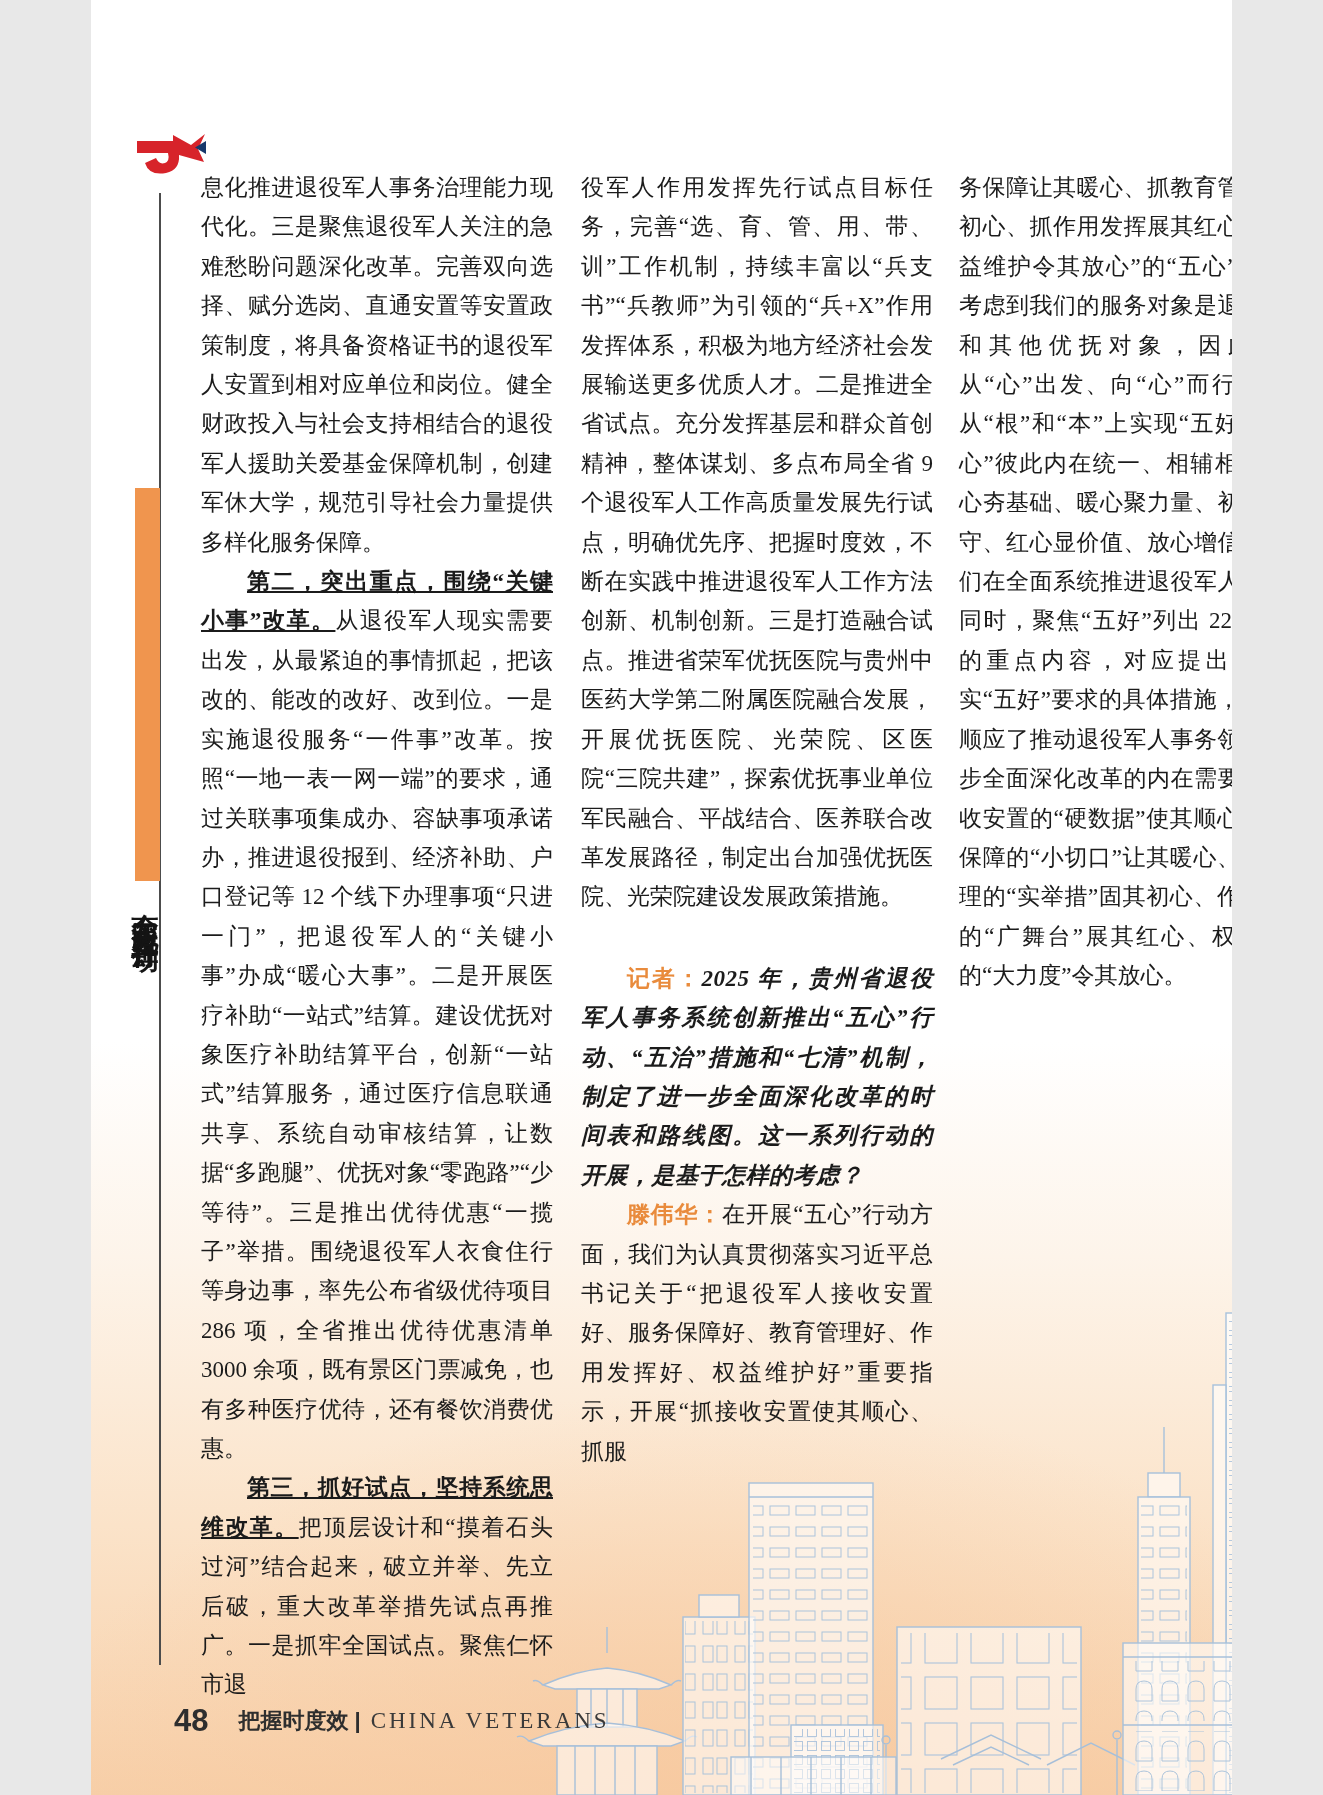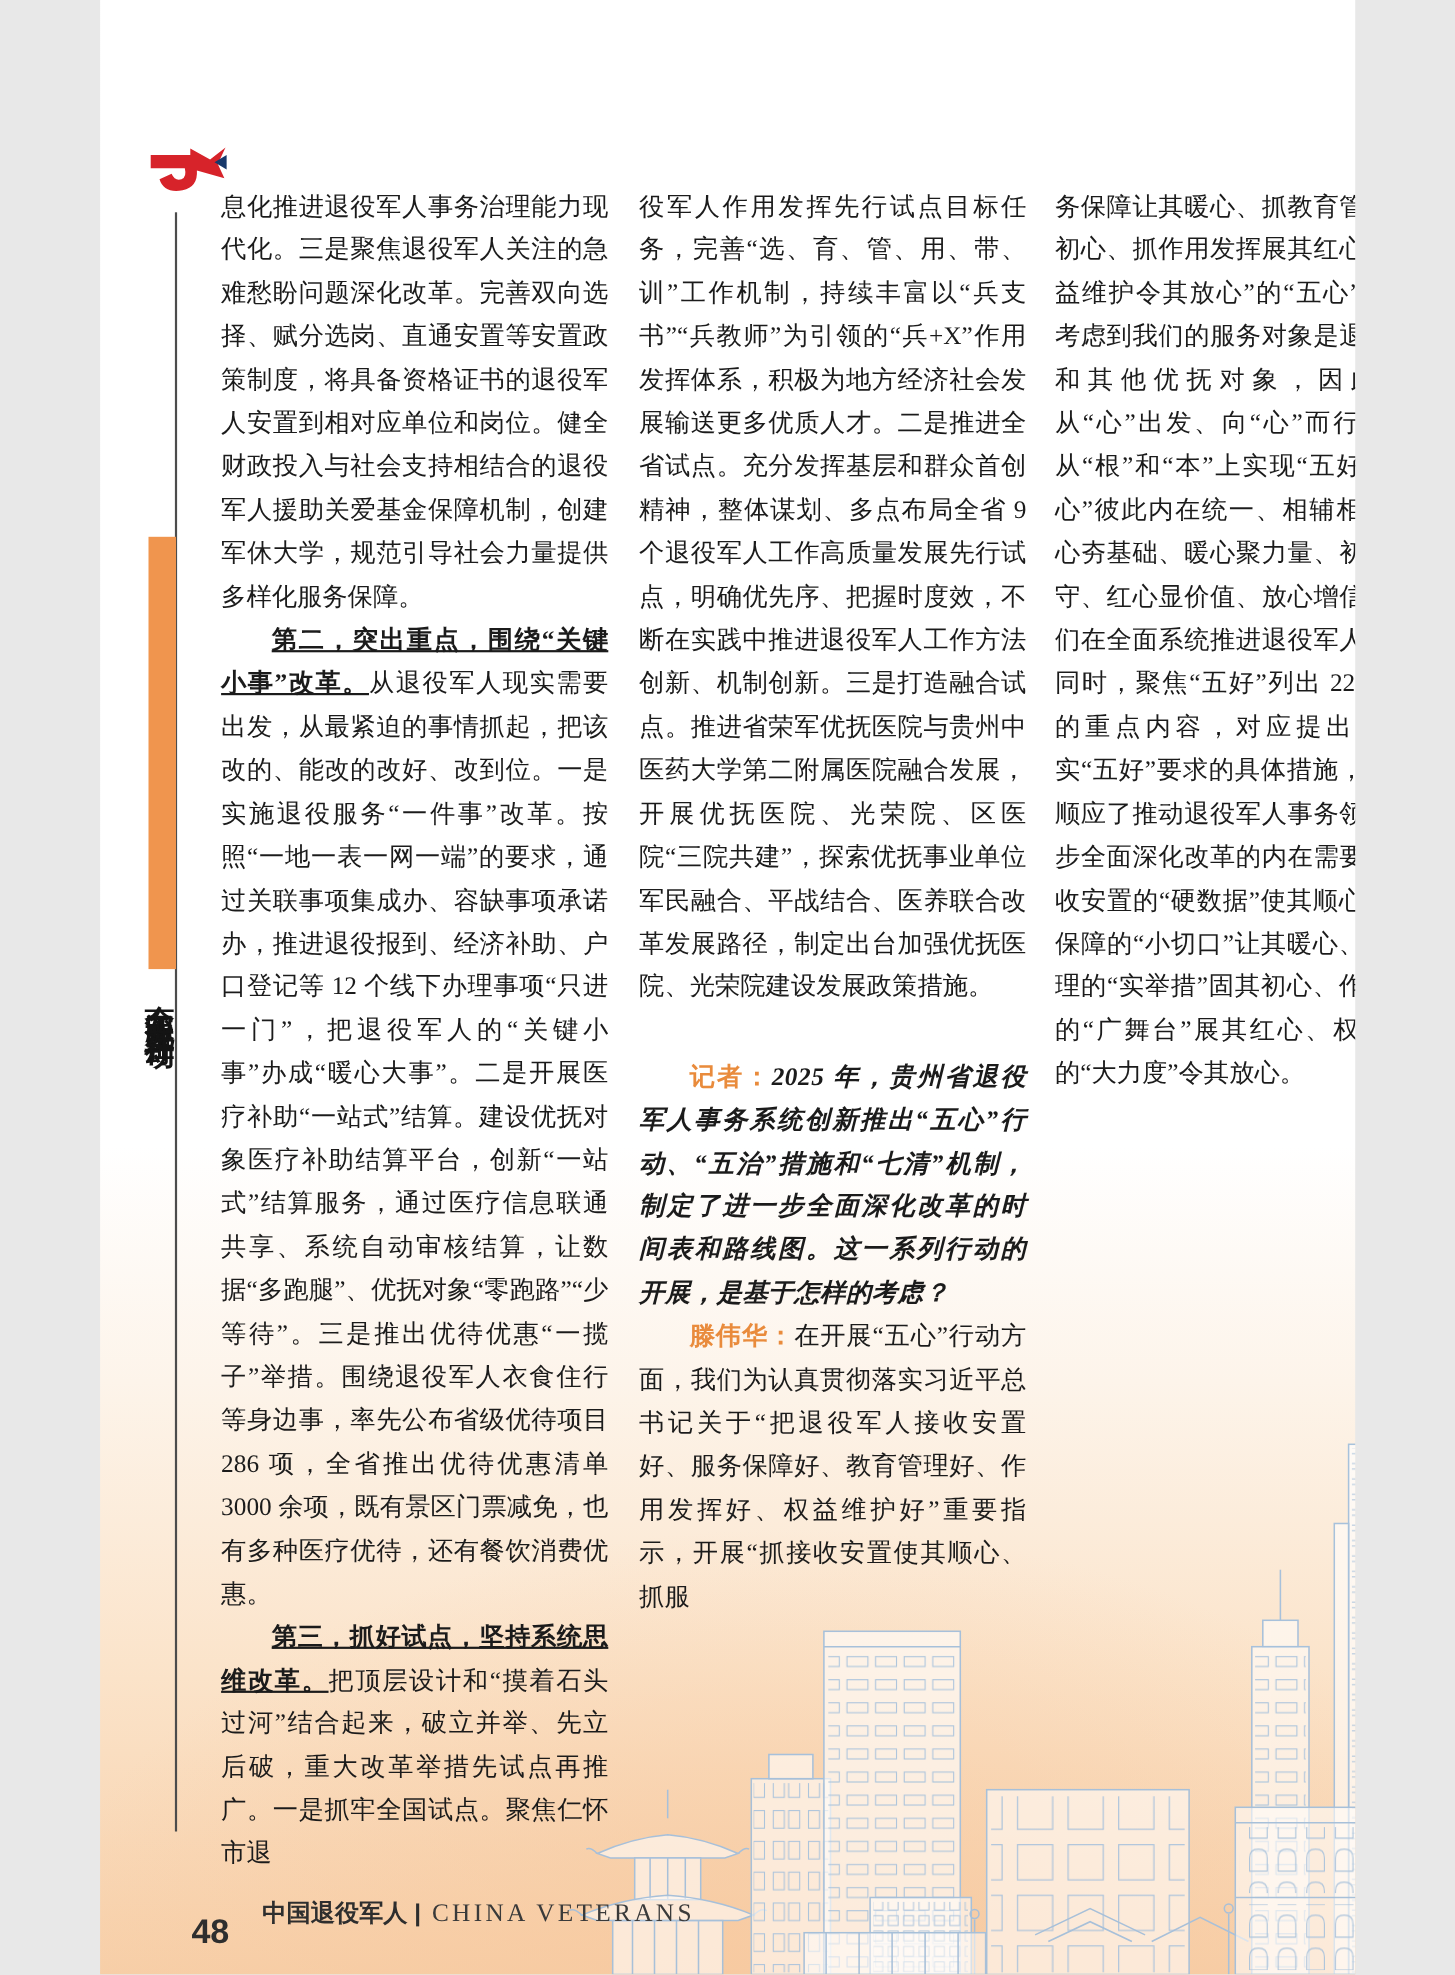--- a/index.html
+++ b/index.html
@@ -29,21 +29,21 @@
   .para{margin:0;}
   .para.indent{text-indent:2em;}
   .para.gap{margin-top:42px;}
   .run-bold{font-weight:bold;text-decoration:underline;}
   .run-label{color:#E98B3C;font-weight:bold;}
   .run-question{font-style:italic;font-weight:600;letter-spacing:.5px;}
   
   .skyline{position:absolute;left:0;top:1165px;pointer-events:none;}
   
   .footer{position:absolute;left:83px;top:1703px;display:flex;align-items:center;color:#2e2e2e;}
-  .page-num{font-family:"Liberation Sans","DejaVu Sans",sans-serif;font-weight:bold;font-size:31px;margin-right:30px;margin-top:35px;}
+  .page-num{font-family:"Liberation Sans","DejaVu Sans",sans-serif;font-weight:bold;font-size:31px;margin-right:30px;}
   .mag-cn{font-family:"Liberation Sans","DejaVu Sans",sans-serif;font-weight:bold;font-size:22px;}
   .mag-sep{font-family:"Liberation Sans","DejaVu Sans",sans-serif;font-weight:bold;font-size:22px;margin:0 10px 0 6px;}
   .mag-en{font-family:"Liberation Serif","DejaVu Serif",serif;font-size:23px;letter-spacing:3px;color:#3a3a3a;text-align:center;}
 </style>
 </head>
 <body>
 
 <div class="page">
 
   <div class="logo">
@@ -180,18 +180,18 @@
       <p class="para"><span class="run-normal">役军人作用发挥先行试点目标任务，完善“选、育、管、用、带、训”工作机制，持续丰富以“兵支书”“兵教师”为引领的“兵+X”作用发挥体系，积极为地方经济社会发展输送更多优质人才。二是推进全省试点。充分发挥基层和群众首创精神，整体谋划、多点布局全省 9 个退役军人工作高质量发展先行试点，明确优先序、把握时度效，不断在实践中推进退役军人工作方法创新、机制创新。三是打造融合试点。推进省荣军优抚医院与贵州中医药大学第二附属医院融合发展，开展优抚医院、光荣院、区医院“三院共建”，探索优抚事业单位军民融合、平战结合、医养联合改革发展路径，制定出台加强优抚医院、光荣院建设发展政策措施。</span></p>
       <p class="para indent gap"><span class="run-label">记者：</span><span class="run-question">2025 年，贵州省退役军人事务系统创新推出“五心”行动、“五治”措施和“七清”机制，制定了进一步全面深化改革的时间表和路线图。这一系列行动的开展，是基于怎样的考虑？</span></p>
       <p class="para indent"><span class="run-label">滕伟华：</span><span class="run-normal">在开展“五心”行动方面，我们为认真贯彻落实习近平总书记关于“把退役军人接收安置好、服务保障好、教育管理好、作用发挥好、权益维护好”重要指示，开展“抓接收安置使其顺心、抓服</span></p>
     </div>
   <div class="col col-3">
       <p class="para"><span class="run-normal">务保障让其暖心、抓教育管理固其初心、抓作用发挥展其红心、抓权益维护令其放心”的“五心”行动，考虑到我们的服务对象是退役军人和其他优抚对象，因此只有从“心”出发、向“心”而行，才能从“根”和“本”上实现“五好”。“五心”彼此内在统一、相辅相成，顺心夯基础、暖心聚力量、初心促坚守、红心显价值、放心增信任。我们在全面系统推进退役军人工作的同时，聚焦“五好”列出 22 个方面的重点内容，对应提出贯彻落实“五好”要求的具体措施，同时也顺应了推动退役军人事务领域进一步全面深化改革的内在需要，以接收安置的“硬数据”使其顺心、服务保障的“小切口”让其暖心、教育管理的“实举措”固其初心、作用发挥的“广舞台”展其红心、权益维护的“大力度”令其放心。</span></p>
     </div>
 
   <div class="footer">
     <span class="page-num">48</span>
-    <span class="mag-cn">中国退役军人</span>
+    <span class="mag-cn">把握时度效</span>
     <span class="mag-sep">|</span>
     <span class="mag-en">CHINA VETERANS</span>
   </div>
 
 </div>
 
 </body></html>

